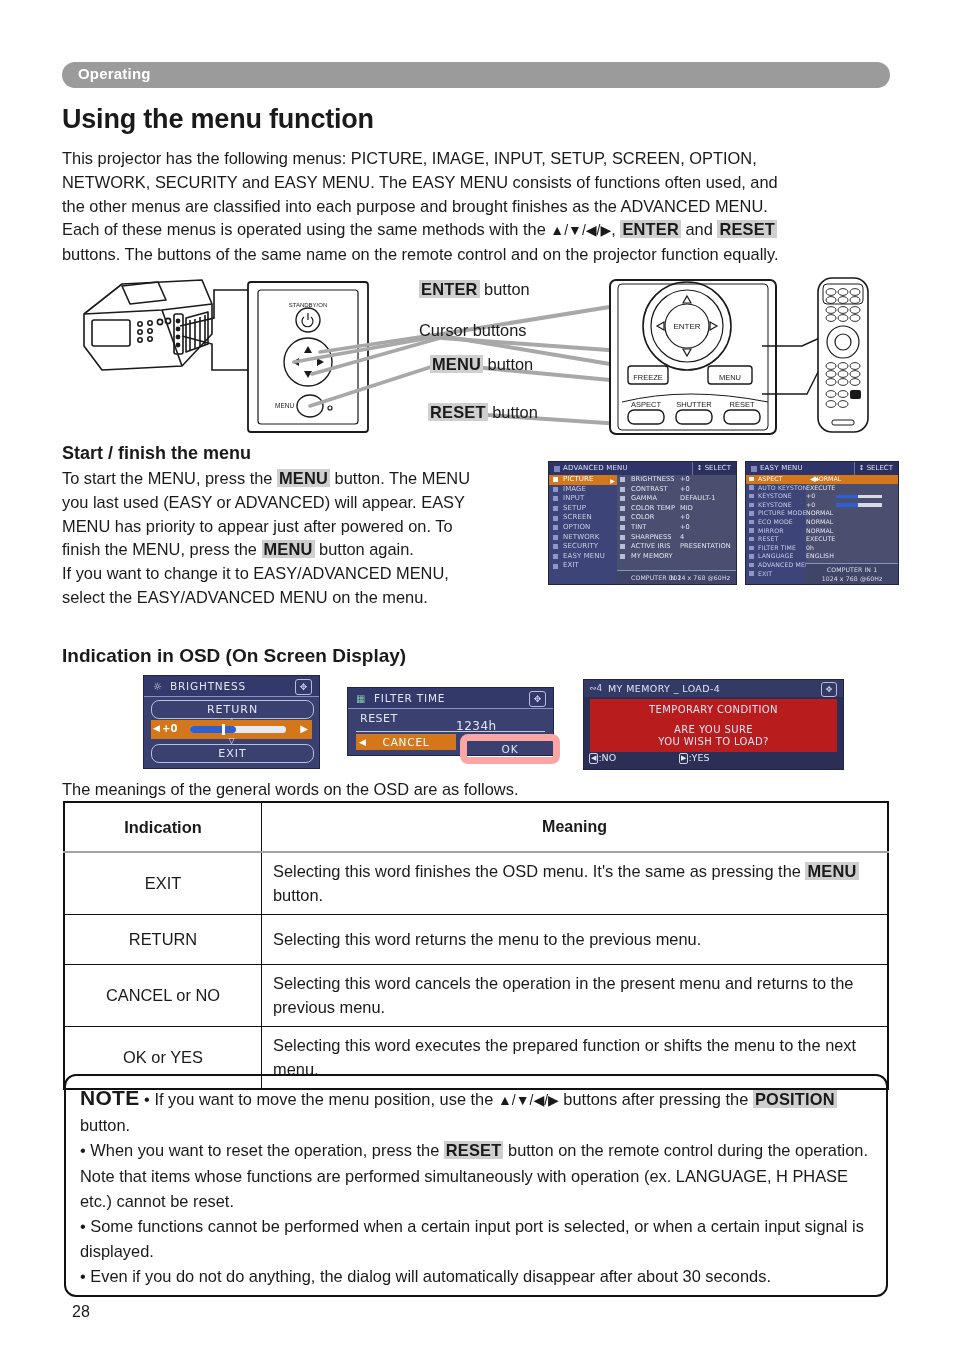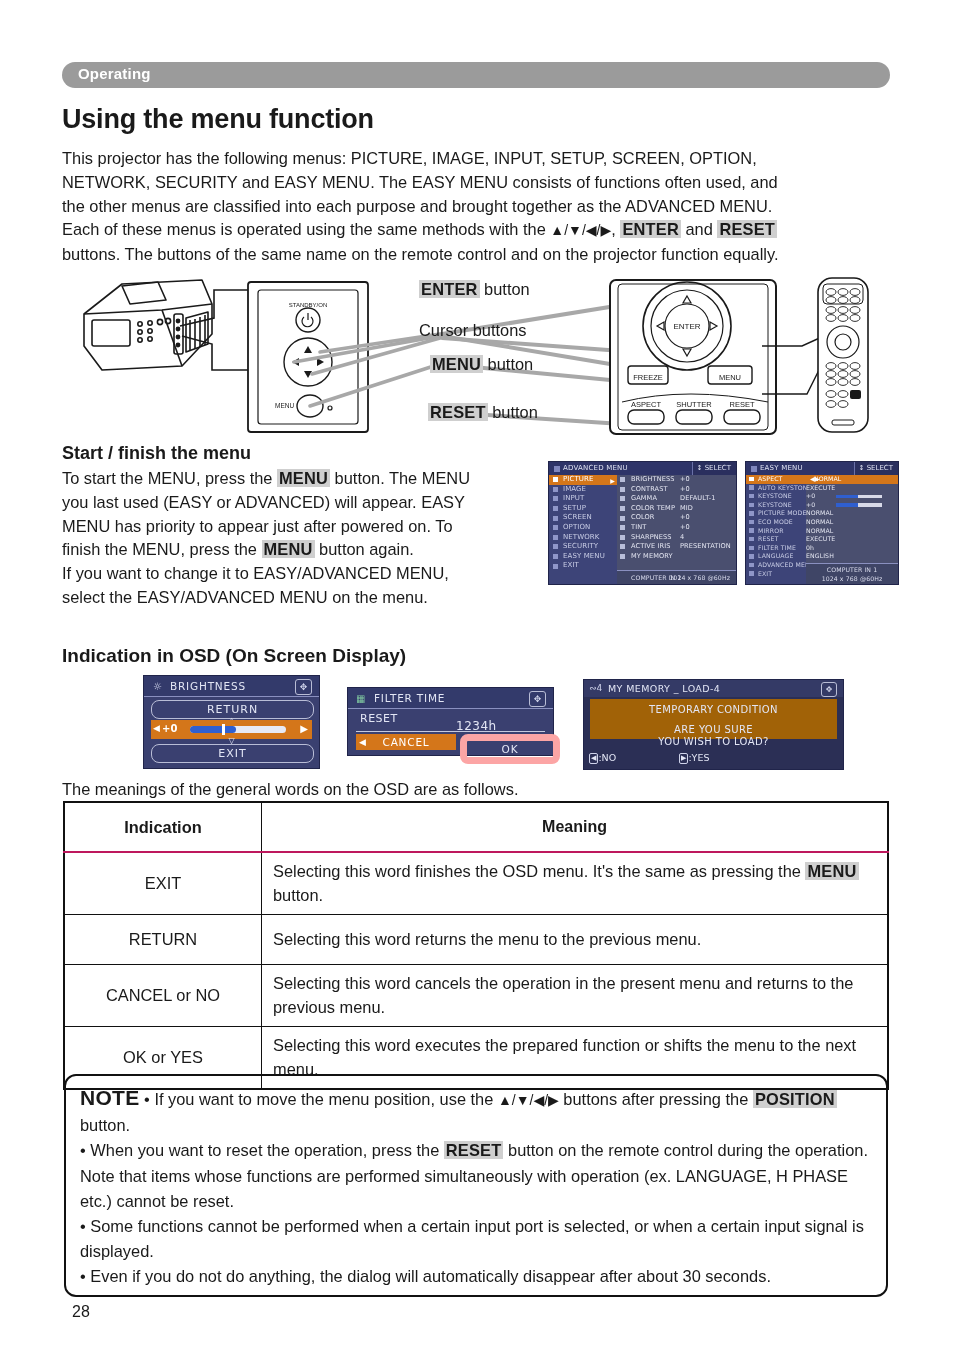--- a/index.html
+++ b/index.html
@@ -182,40 +182,40 @@
     position:absolute;left:583px;top:679px;width:259px;height:89px;
     background:#2b2f55;border:1px solid #20244a;font-family:"DejaVu Sans",sans-serif;
   }
   .om-title{position:relative;height:17px;background:#343a66;}
   .om-title .tx{position:absolute;left:24px;top:3px;font-size:9.5px;color:#e3e6f5;letter-spacing:.4px;}
   .om-title .ic{position:absolute;left:5px;top:3px;font-size:9px;color:#cfd3ea;}
   .om-title .pos{
     position:absolute;right:6px;top:2px;width:14px;height:13px;border:1px solid #b9bdd6;
     border-radius:3px;color:#cfd3ea;font-size:8px;text-align:center;line-height:13px;
   }
-  .om-body{position:absolute;left:6px;right:6px;top:19px;height:40px;background:#a16207;text-decoration:underline;}
+  .om-body{position:absolute;left:6px;right:6px;top:19px;height:53px;background:#b91c1c;text-decoration:underline;}
   .om-body .l1{position:absolute;left:0;right:0;top:5px;text-align:center;font-size:10px;color:#e3e6f5;letter-spacing:.4px;}
   .om-body .l2{position:absolute;left:0;right:0;top:25px;text-align:center;font-size:10px;color:#e3e6f5;letter-spacing:.4px;}
   .om-body .l3{position:absolute;left:0;right:0;top:37px;text-align:center;font-size:10px;color:#e3e6f5;letter-spacing:.4px;}
   .om-foot{position:absolute;left:0;right:0;bottom:2px;height:15px;}
   .om-foot .no{position:absolute;left:5px;top:0;font-size:9.5px;color:#e3e6f5;}
   .om-foot .yes{position:absolute;left:95px;top:0;font-size:9.5px;color:#e3e6f5;}
   .keycap{
     display:inline-block;border:1px solid #cfd3ea;border-radius:2px;
     padding:0 1px;font-size:7px;line-height:9px;vertical-align:1px;
   }
 
   
   .tbl{
     position:absolute;left:63px;top:801px;width:826px;
     border:2px solid #111;border-collapse:collapse;
   }
   .tbl td,.tbl th{border:1px solid #111;padding:0;vertical-align:middle;}
   .tbl .hdr{
-    height:36px;text-align:center;font-size:16px;font-weight:bold;border-bottom:2px solid #be185d;
+    height:36px;text-align:center;font-size:16px;font-weight:bold;border-bottom:2px solid #a3a3a3;
   }
   .tbl .ind{
     width:196px;text-align:center;font-size:16.4px;
   }
   .tbl .mean{
     font-size:16.4px;line-height:23.5px;padding:7px 9px 7px 11px;
   }
   .tbl tr{height:50px;}
 
   
@@ -238,21 +238,21 @@
 
   <div class="banner">
     <div class="banner-label">Operating</div>
   </div>
 
   <div class="title">Using the menu function</div>
 
   <div class="intro">
     <span>This projector has the following menus: PICTURE, IMAGE, INPUT, SETUP, SCREEN, OPTION,</span><br>
     <span>NETWORK, SECURITY and EASY MENU. The EASY MENU consists of functions often used, and</span><br>
-    <span>the other menus are classified into each purpose and brought together as the ADVANCED MENU.</span><br>
+    <span>the other menus are classified into each purpose and brought finishes as the ADVANCED MENU.</span><br>
     <span>Each of these menus is operated using the same methods with the </span><span class="arrows">▲/▼/◀/▶</span><span>, </span><span class="kbd">ENTER</span><span> and </span><span class="kbd">RESET</span><br>
     <span>buttons. The buttons of the same name on the remote control and on the projector function equally.</span>
   </div>
 
   <div class="diagram">
     <svg width="828" height="168" viewBox="0 0 828 168">
       <g fill="none" stroke="#1a1a1a" stroke-width="1.6" stroke-linejoin="round">
 
         <path d="M22 40 L60 10 L140 6 L150 30 L150 60 L120 92 L40 96 L22 72 Z"></path>
         <path d="M22 40 L100 36 L150 30"></path>

